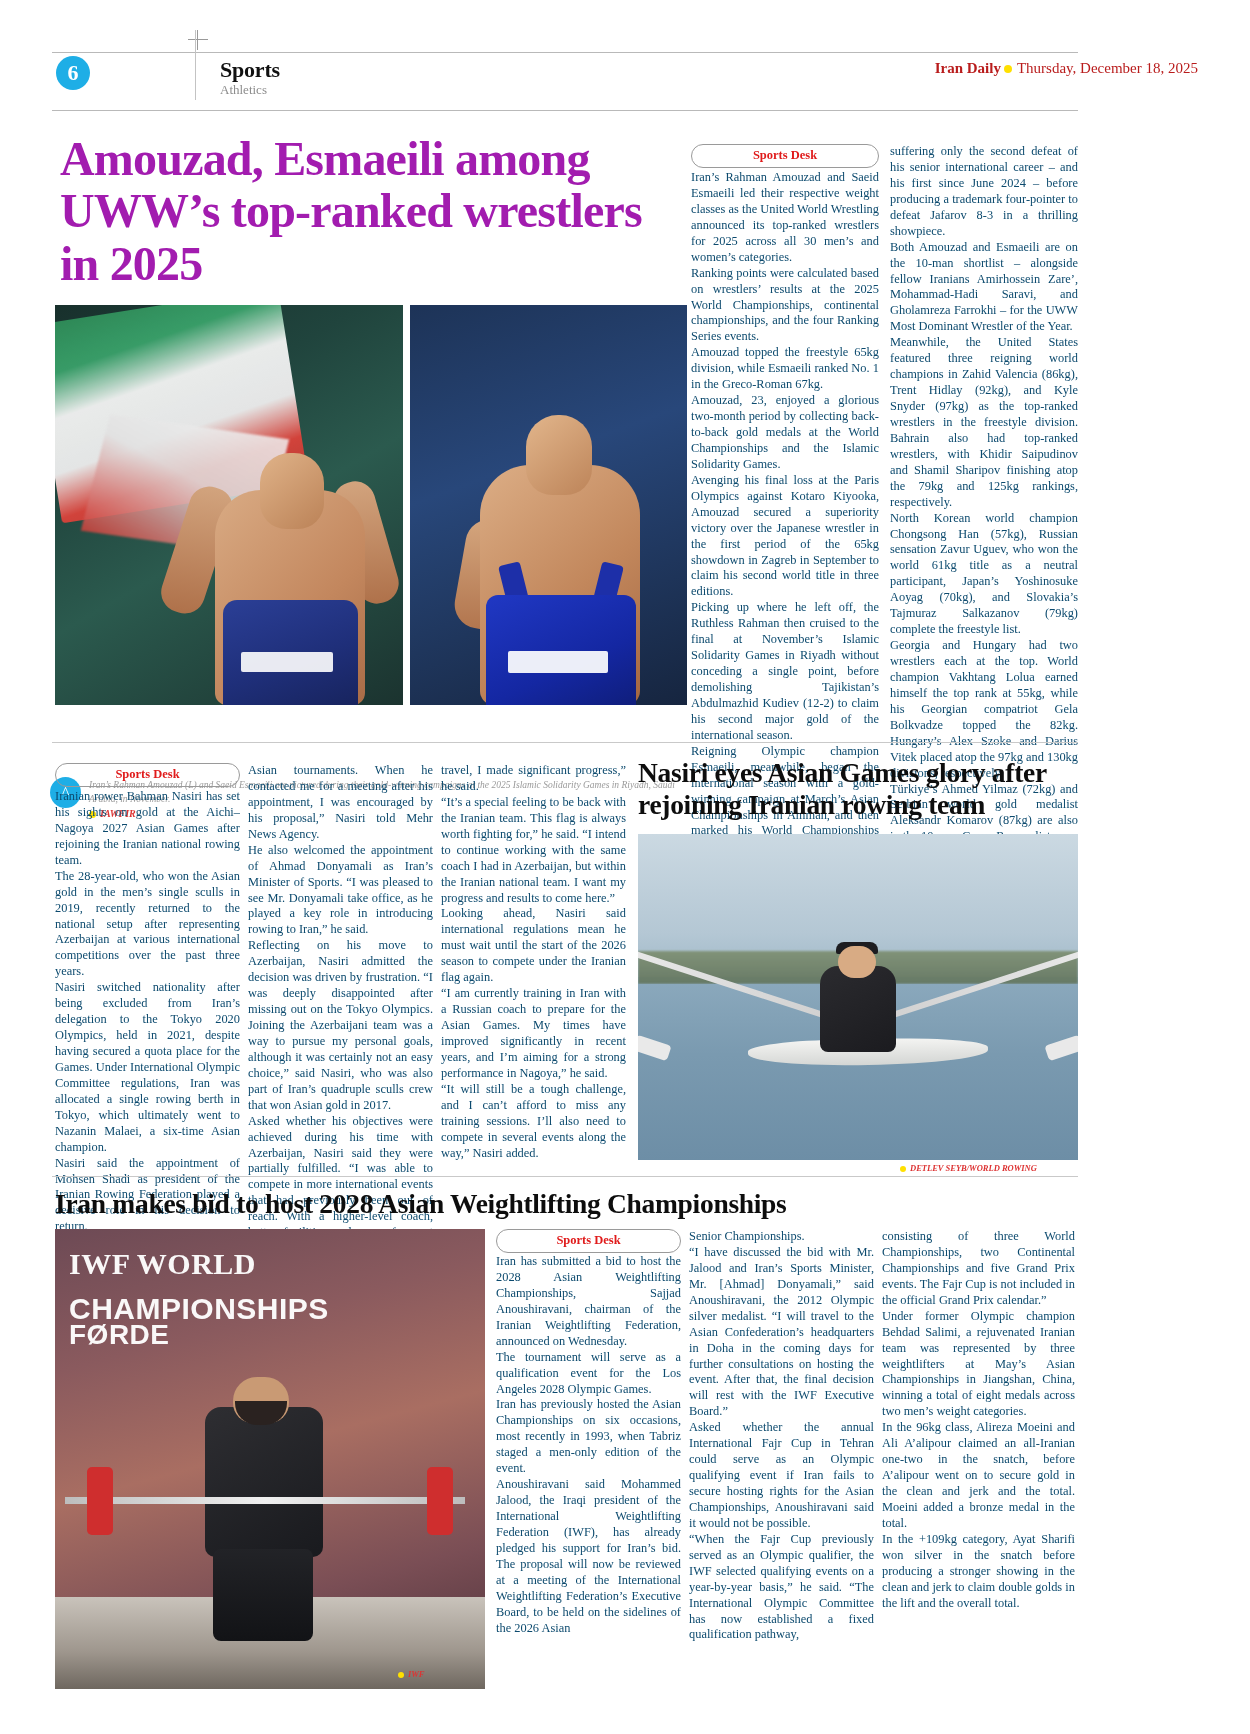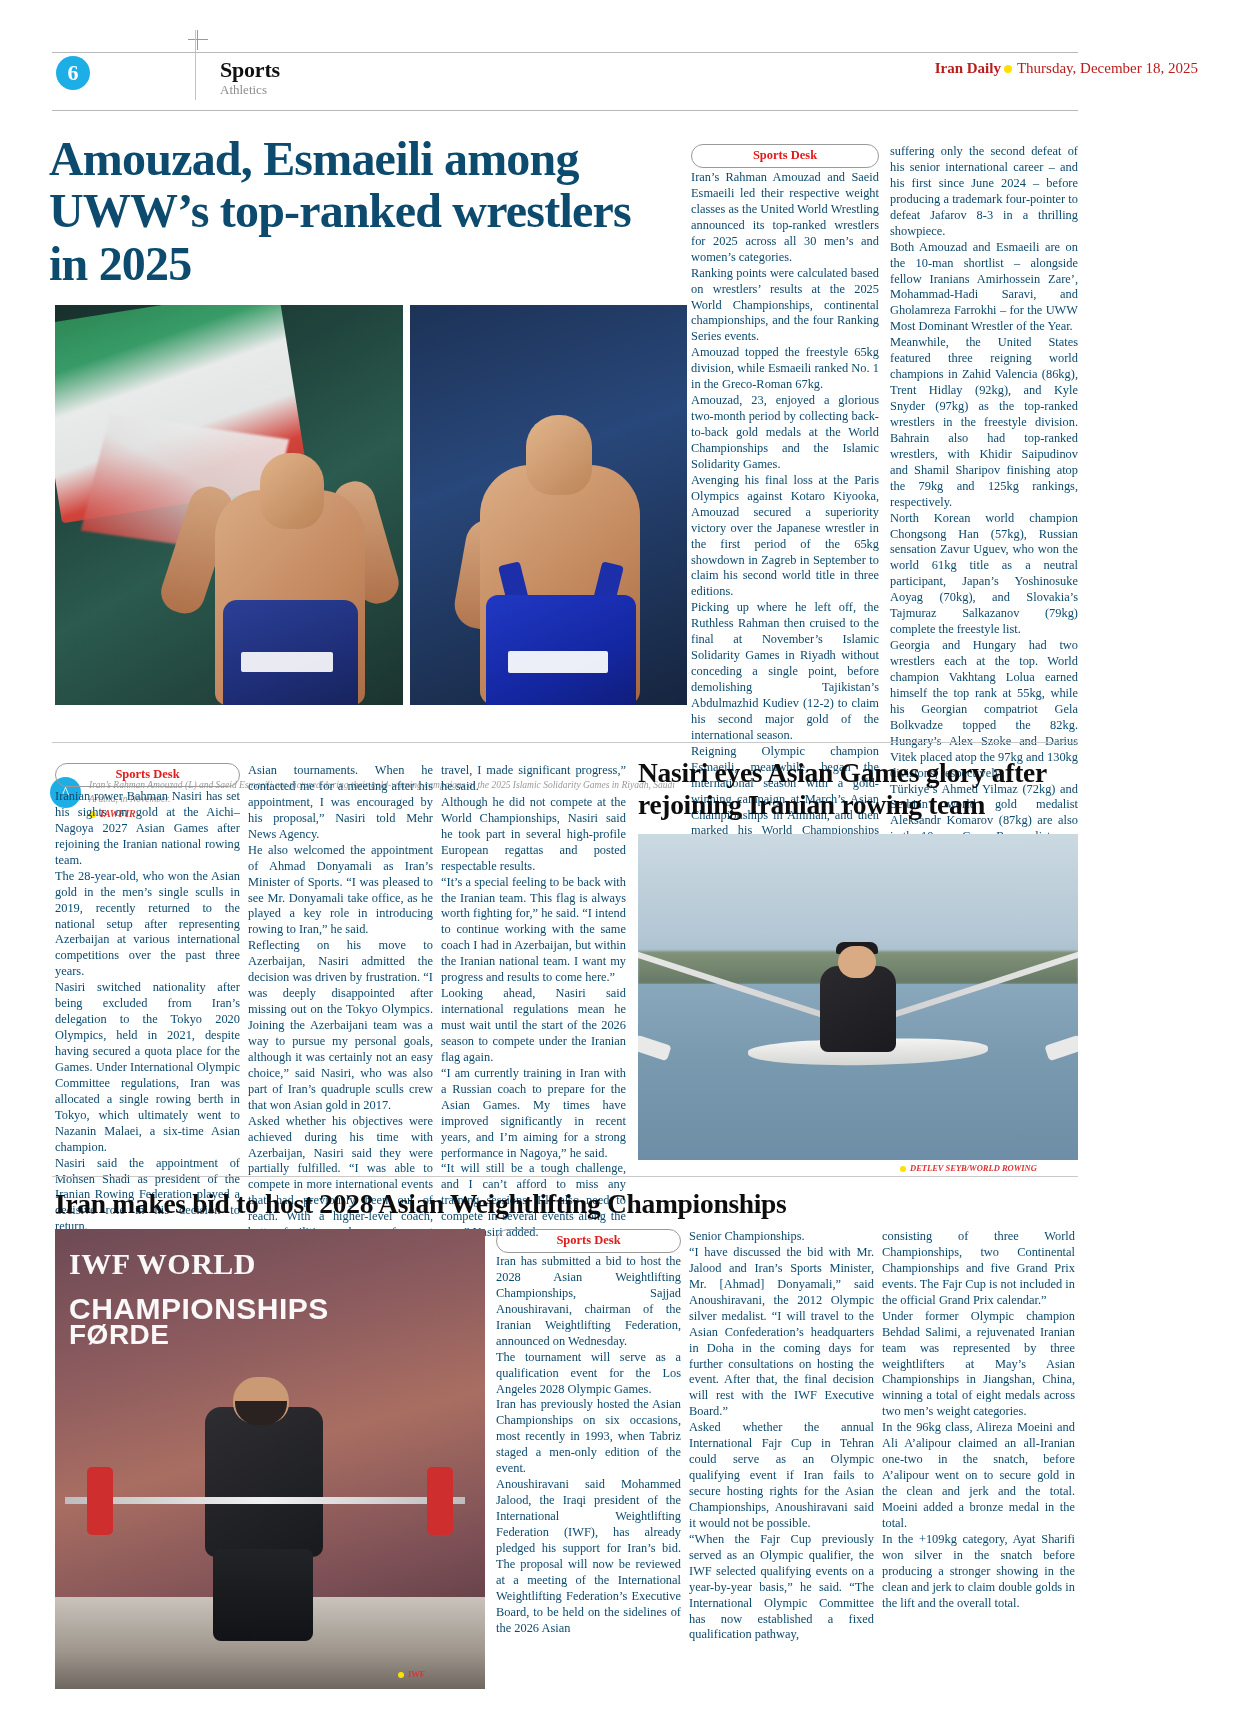--- a/index.html
+++ b/index.html
@@ -40,22 +40,22 @@
   }
   .masthead {
     position:absolute; right:52px; top:60px;
     font-size:15px; color:#b91c1c; white-space:nowrap;
   }
   .masthead b { font-weight:700; }
   .dot-y { display:inline-block; width:8px; height:8px; border-radius:50%; background:#ffe000; margin:0 5px 1px 3px; vertical-align:middle; }
 
   
   .h1-main {
-    position:absolute; left:49px; top:133px; width:620px;
-    font-size:48px; line-height:1.09; font-weight:700; color:#0c4a6e;
+    position:absolute; left:60px; top:133px; width:620px;
+    font-size:48px; line-height:1.09; font-weight:700; color:#a21caf;
     letter-spacing:-0.8px;
   }
 
   .photo-row { position:absolute; left:55px; top:305px; width:632px; height:400px; display:flex; gap:7px; }
   .photo { position:relative; overflow:hidden; }
   .photo-a { width:348px; height:400px; background:linear-gradient(150deg,#18302c 0%,#20443d 30%,#2b5a4e 55%,#1b332f 100%); }
   .photo-b { width:277px; height:400px; background:linear-gradient(160deg,#1d3357 0%,#28477a 40%,#16253f 100%); }
 
   
   .flag-a { position:absolute; left:-10px; top:0px; width:250px; height:200px;
@@ -164,21 +164,21 @@
   .wl-t2 { position:absolute; left:14px; top:46px; font-size:30px; font-weight:700; color:#fff; letter-spacing:0.5px; font-family:"Liberation Sans",sans-serif; opacity:.96;margin-top:9px;}
   .wl-t3 { position:absolute; left:14px; top:82px; font-size:28px; font-weight:700; color:#fff; letter-spacing:0.5px; font-family:"Liberation Sans",sans-serif; opacity:.96;}
   .wl-platform { position:absolute; left:0; bottom:0; width:100%; height:92px; background:linear-gradient(180deg,#c9c3bb 0%,#9e968d 60%,#6e675f 100%); }
   .wl-body { position:absolute; left:150px; top:178px; width:118px; height:150px; background:linear-gradient(150deg,#2e2e32,#191a1e); border-radius:16px 16px 10px 10px; }
   .wl-head { position:absolute; left:178px; top:148px; width:56px; height:46px; background:#c99a74; border-radius:24px 24px 20px 20px; }
   .wl-beard{ position:absolute; left:180px; top:172px; width:52px; height:24px; background:#2a2220; border-radius:0 0 22px 22px; }
   .wl-legs { position:absolute; left:158px; top:320px; width:100px; height:92px; background:linear-gradient(180deg,#222327,#121316); border-radius:8px; }
   .wl-bar  { position:absolute; left:10px; top:268px; width:400px; height:7px; background:linear-gradient(90deg,#bdbdbd,#f0f0f0,#bdbdbd); }
   .wl-plateL{ position:absolute; left:32px; top:238px; width:26px; height:68px; background:#cf2e2e; border-radius:5px; }
   .wl-plateR{ position:absolute; right:32px; top:238px; width:26px; height:68px; background:#cf2e2e; border-radius:5px; }
-  .cap-credit3 { position:absolute; left:398px; top:1669px; font-size:8.5px; color:#d33; font-weight:700; }
+  .cap-credit3 { position:absolute; left:398px; top:1669px; font-size:8.5px; color:#d33; font-style:italic; font-weight:700; }
   .cap-credit3 .dot { display:inline-block;width:6px;height:6px;border-radius:50%;background:#ffe000;margin-right:4px;vertical-align:middle; }
 </style>
 </head>
 <body>
 
 <div class="page">
 
   <div class="crop-mark"></div>
 
   <div class="hdr-rule-top"></div>
@@ -252,21 +252,20 @@
 
   <div class="col" style="left:248px; top:763px; width:185px;">
     <p>Asian tournaments. When he contacted me for a meeting after his appointment, I was encouraged by his proposal,” Nasiri told Mehr News Agency.</p>
     <p>He also welcomed the appointment of Ahmad Donyamali as Iran’s Minister of Sports. “I was pleased to see Mr. Donyamali take office, as he played a key role in introducing rowing to Iran,” he said.</p>
     <p>Reflecting on his move to Azerbaijan, Nasiri admitted the decision was driven by frustration. “I was deeply disappointed after missing out on the Tokyo Olympics. Joining the Azerbaijani team was a way to pursue my personal goals, although it was certainly not an easy choice,” said Nasiri, who was also part of Iran’s quadruple sculls crew that won Asian gold in 2017.</p>
     <p>Asked whether his objectives were achieved during his time with Azerbaijan, Nasiri said they were partially fulfilled. “I was able to compete in more international events that had previously been out of reach. With a higher-level coach, better facilities and more frequent international</p>
   </div>
 
   <div class="col" style="left:441px; top:763px; width:185px;">
     <p>travel, I made significant progress,” he said.</p>
-    <p>Although he did not compete at the World Championships, Nasiri said he took part in several high-profile European regattas and posted respectable results.</p>
     <p>“It’s a special feeling to be back with the Iranian team. This flag is always worth fighting for,” he said. “I intend to continue working with the same coach I had in Azerbaijan, but within the Iranian national team. I want my progress and results to come here.”</p>
     <p>Looking ahead, Nasiri said international regulations mean he must wait until the start of the 2026 season to compete under the Iranian flag again.</p>
     <p>“I am currently training in Iran with a Russian coach to prepare for the Asian Games. My times have improved significantly in recent years, and I’m aiming for a strong performance in Nagoya,” he said.</p>
     <p>“It will still be a tough challenge, and I can’t afford to miss any training sessions. I’ll also need to compete in several events along the way,” Nasiri added.</p>
   </div>
 
   <div class="h2-main">Nasiri eyes Asian Games glory after rejoining Iranian rowing team</div>
 
   <div class="photo-row2">
     <div class="rw-sky"></div>

